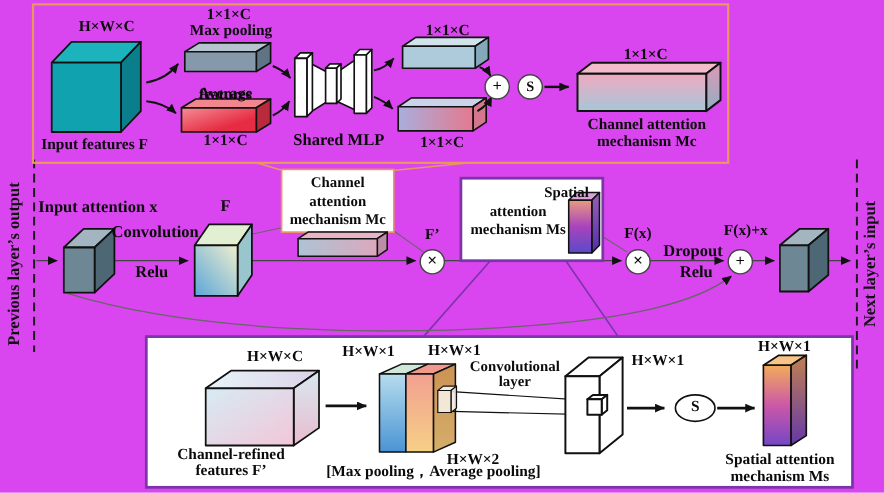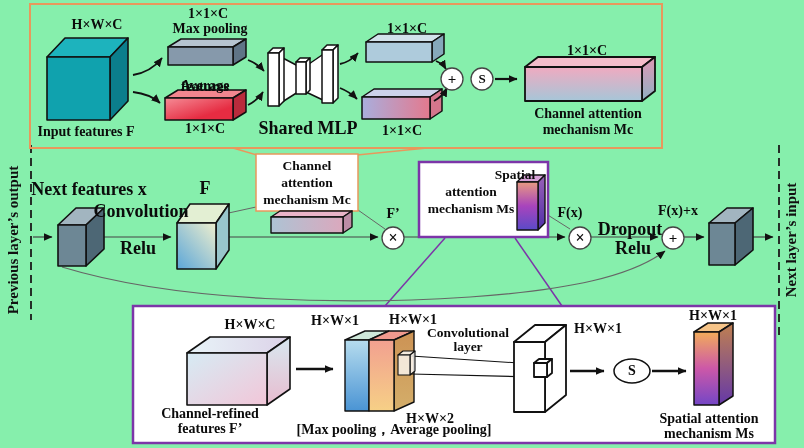--- a/index.html
+++ b/index.html
@@ -1,21 +1,21 @@
 <!DOCTYPE html>
 <html><head>
 <meta charset="utf-8">
 <style>
   html,body{margin:0;padding:0;background:#fff;}
-  #stage{position:relative;width:804px;height:448px;background:#86efac;overflow:hidden;
+  #stage{position:relative;width:804px;height:448px;background:#d946ef;overflow:hidden;
          font-family:"Liberation Serif",serif;color:#111;}
   #diagram-svg{position:absolute;left:0;top:0;}
   .lbl{position:absolute;font-weight:bold;font-size:14px;line-height:15px;
        text-align:center;white-space:nowrap;color:#0b0b0b;}
-  .s15{font-size:18px;line-height:16px;}
+  .s15{font-size:15px;line-height:16px;}
   .s13{font-size:13.5px;line-height:16px;}
   .op{height:22px;line-height:22px;font-size:16px;}
   .op15{height:22px;line-height:22px;font-size:15px;}
   .op13{height:22px;line-height:22px;font-size:13px;}
   .op14{height:22px;line-height:22px;font-size:14px;}
   .vtext{position:absolute;height:20px;font-weight:bold;font-size:15px;text-align:center;
          white-space:nowrap;transform:rotate(-90deg);transform-origin:center center;}
 </style>
 </head>
 <body>
@@ -277,33 +277,33 @@
 <div class="lbl s15" style="left:248px;top:120px;width:120px;">Shared MLP</div>
 <div class="lbl" style="left:367px;top:21px;width:80px;">1×1×C</div>
 <div class="lbl" style="left:362px;top:123px;width:80px;">1×1×C</div>
 <div class="lbl op15" style="left:441px;top:68px;width:22px;">+</div>
 <div class="lbl op13" style="left:471px;top:68px;width:22px;">S</div>
 <div class="lbl" style="left:547px;top:43px;width:80px;">1×1×C</div>
 <div class="lbl" style="left:508px;top:106px;width:160px;">Channel attention</div>
 <div class="lbl" style="left:508px;top:122px;width:160px;">mechanism Mc</div>
 
 <div class="vtext" style="left:-80px;top:230px;width:190px;">Previous layer’s output</div>
-<div class="lbl s15" style="left:19px;top:181px;width:140px;">Next features x</div>
+<div class="lbl s15" style="left:19px;top:181px;width:140px;">Input attention x</div>
 <div class="lbl s15" style="left:91px;top:203px;width:100px;">Convolution</div>
 <div class="lbl s15" style="left:88px;top:240px;width:100px;">Relu</div>
 <div class="lbl s15" style="left:185px;top:180px;width:40px;">F</div>
 <div class="lbl s13" style="left:256px;top:158px;width:102px;">Channel</div>
 <div class="lbl s13" style="left:256px;top:175px;width:102px;">attention</div>
 <div class="lbl s13" style="left:256px;top:192px;width:102px;">mechanism Mc</div>
 <div class="lbl" style="left:373px;top:206px;width:40px;">F’</div>
 <div class="lbl op" style="left:382px;top:227px;width:22px;">×</div>
 <div class="lbl s13" style="left:421px;top:167px;width:100px;margin-left:44px;">Spatial</div>
 <div class="lbl s13" style="left:421px;top:184px;width:100px;">attention</div>
 <div class="lbl s13" style="left:421px;top:201px;width:100px;">mechanism Ms</div>
-<div class="lbl" style="left:524px;top:205px;width:60px;padding-left:16px;">F(x)</div>
+<div class="lbl" style="left:550px;top:205px;width:60px;">F(x)</div>
 <div class="lbl op" style="left:569px;top:227px;width:22px;">×</div>
 <div class="lbl s15" style="left:590px;top:221px;width:80px;">Dropout</div>
 <div class="lbl s15" style="left:593px;top:240px;width:80px;">Relu</div>
 <div class="lbl op15" style="left:662px;top:227px;width:22px;">+</div>
 <div class="lbl" style="left:638px;top:203px;width:80px;">F(x)+x</div>
 <div class="vtext" style="left:703px;top:230px;width:180px;">Next layer’s input</div>
 
 <div class="lbl" style="left:200px;top:317px;width:100px;">H×W×C</div>
 <div class="lbl" style="left:140px;top:421px;width:140px;">features F’</div>
 <div class="lbl" style="left:140px;top:406px;width:140px;">Channel-refined</div>

